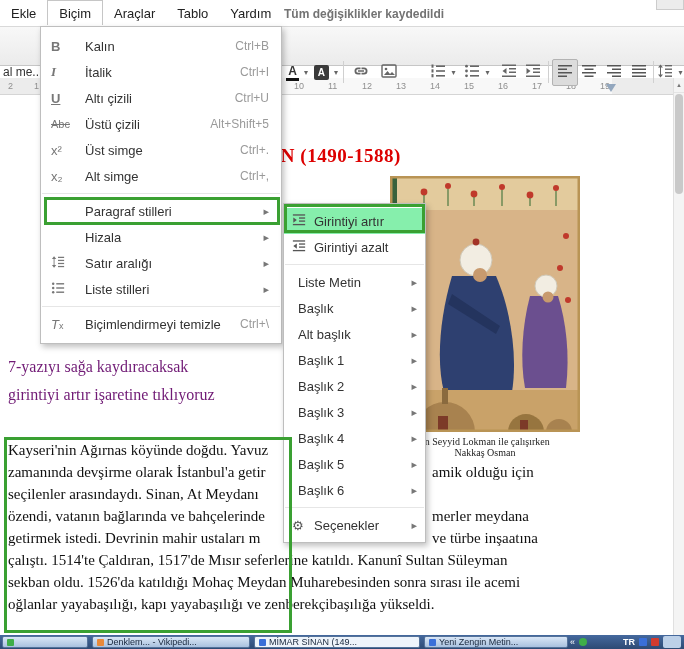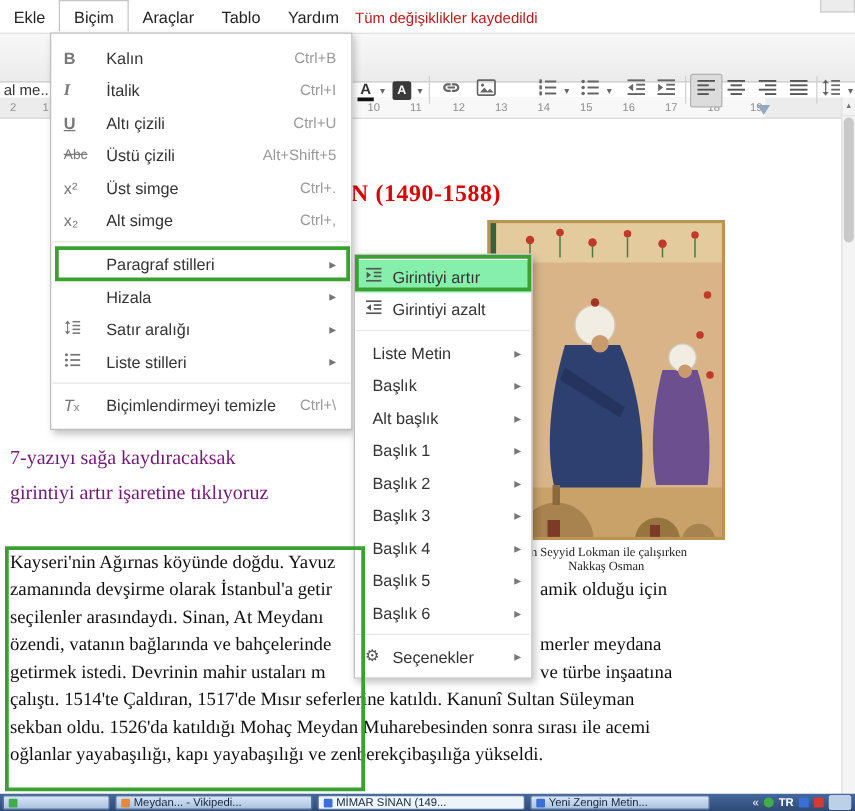--- a/index.html
+++ b/index.html
@@ -3,21 +3,21 @@
 <meta charset="utf-8">
 <style>
   html,body{margin:0;padding:0;background:#fff;}
   #app{position:relative;width:684px;height:649px;overflow:hidden;background:#fff;
        font-family:"Liberation Sans",sans-serif;-webkit-font-smoothing:antialiased;}
 
   
   .menubar{position:absolute;top:0;left:0;right:0;height:26px;background:#fff;z-index:55;}
   .mb-item{display:inline-block;padding:5px 11px 4px;font-size:13px;color:#222;cursor:default;}
   .mb-active{border:1px solid #c6c6c6;border-bottom:none;background:#fff;position:relative;z-index:63;}
-  .save-status{position:absolute;left:284px;top:7px;font-size:12px;color:#b91c1c;}
+  .save-status{position:absolute;left:284px;top:7px;font-size:12px;color:#737373;font-weight:bold;}
   .tr-frag{position:absolute;right:0;top:0;width:26px;height:9px;background:#ececec;border:1px solid #ccc;border-top:none;}
 
   
   .toolbar{position:absolute;top:26px;left:0;right:0;height:38px;
            background:linear-gradient(#f8f8f8,#ebebeb);
            border-top:1px solid #d9d9d9;border-bottom:1px solid #c6c6c6;z-index:10;}
   .style-dd{position:absolute;left:0;top:32px;height:26px;display:flex;align-items:center;
             padding-left:3px;font-size:12px;color:#333;}
   .dd-caret{font-size:8px;color:#666;margin-left:4px;}
   .vsep{position:absolute;top:34px;width:1px;height:22px;background:#d0d0d0;}
@@ -96,21 +96,21 @@
           background:linear-gradient(#d9e6f6,#a9c1de);border:1px solid #54729a;border-radius:2px;
           font-size:9px;color:#17263c;display:flex;align-items:center;gap:3px;padding:0 4px;
           overflow:hidden;white-space:nowrap;}
   .tb-active{background:#eef4fb;}
   .tb-ico{width:7px;height:7px;border-radius:1px;flex-shrink:0;}
   .tb-ico.o{background:#e8893a;} .tb-ico.b{background:#3a6fd8;} .tb-ico.g{background:#3fae49;}
   .tray{position:absolute;right:0;top:0;height:14px;display:flex;align-items:center;gap:4px;
         padding:0 3px;color:#fff;font-size:9px;}
   .tray .dot{width:8px;height:8px;border-radius:50%;}
   .tray .sq{width:8px;height:8px;border-radius:1px;}
-  .tray .lang{font-weight:bold;}
+  .tray .lang{font-weight:bold;margin-left:32px;}
   .tray .clockfrag{width:18px;height:12px;background:#bcd0e8;border-radius:2px;}
 </style>
 </head>
 <body>
 
 <div id="app">
 
   <div class="menubar">
     <span class="mb-item">Ekle</span><span class="mb-item mb-active">Biçim</span><span class="mb-item">Araçlar</span><span class="mb-item">Tablo</span><span class="mb-item">Yardım</span>
     <span class="save-status">Tüm değişiklikler kaydedildi</span>
@@ -500,21 +500,21 @@
       </div>
     <div class="sb-thumb"></div>
   </div>
 
   <div class="taskbar">
     <div class="tb-btn" style="left:2px;width:86px">
       <span class="tb-ico g"></span>
     </div>
     <div class="tb-btn" style="left:92px;width:158px">
       <span class="tb-ico o"></span>
-      <span class="tb-label">Meydan... - Vikipedi...</span>
+      <span class="tb-label">Denklem... - Vikipedi...</span>
     </div>
     <div class="tb-btn tb-active" style="left:254px;width:166px">
       <span class="tb-ico b"></span>
       <span class="tb-label">MİMAR SİNAN (149...</span>
     </div>
     <div class="tb-btn" style="left:424px;width:144px">
       <span class="tb-ico b"></span>
       <span class="tb-label">Yeni Zengin Metin...</span>
     </div>
     <div class="tray">

